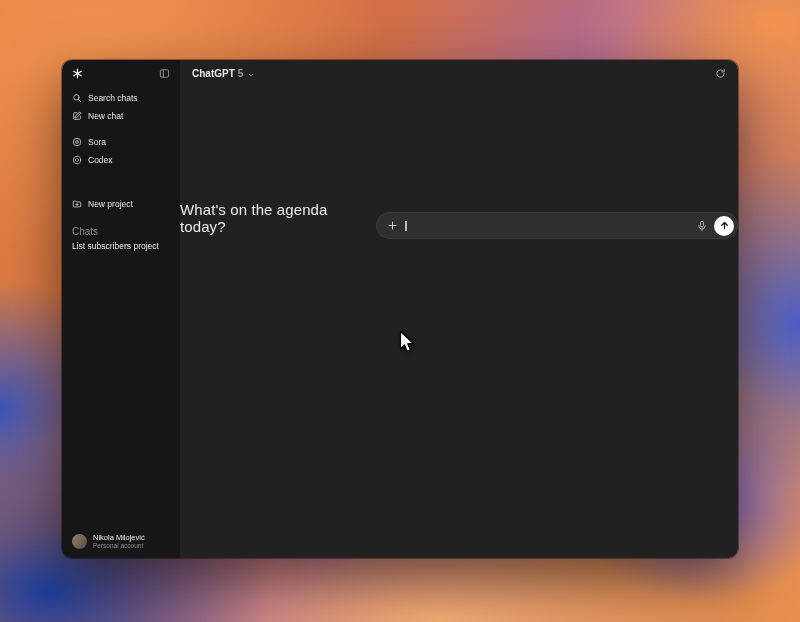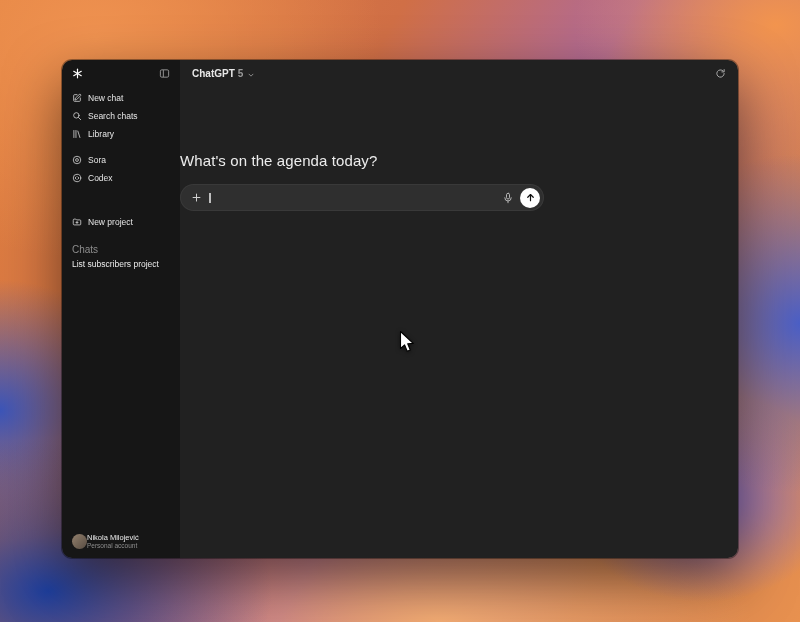--- a/index.html
+++ b/index.html
@@ -28,32 +28,32 @@
   .icon{display:inline-flex;align-items:center;justify-content:center;flex-shrink:0}
   .icon svg{display:block}
   .sb-nav{margin-top:6px}
   .sb-apps{margin-top:8px}
   .sb-item{display:flex;align-items:center;gap:6px;height:18px;padding:0 10px;
     font-size:8.5px;color:#e6e6e6;cursor:pointer;white-space:nowrap}
   .sb-item .icon{color:#cfcfcf}
   .sb-project{margin-top:26px}
   .chats-header{margin-top:12px;padding:0 10px;font-size:10px;color:#8e8e8e;height:12px;display:flex;align-items:center}
   .chat-item{font-size:8.5px;color:#ececec}
-  .sb-footer{margin-top:auto;display:flex;align-items:center;padding:8px 10px;cursor:pointer}
+  .sb-footer{margin-top:auto;display:flex;align-items:center;gap:6px;padding:8px 10px;cursor:pointer}
   .avatar{width:15px;height:15px;border-radius:50%;background:linear-gradient(135deg,#93806d,#574c42);flex-shrink:0}
   .acc-name{font-size:7.5px;color:#ececec;display:block;line-height:9px}
   .acc-plan{font-size:6.5px;color:#8e8e8e;display:block;line-height:8px}
   
   main{flex:1;background:#212121;display:flex;flex-direction:column;position:relative}
   .topbar{display:flex;align-items:center;height:26px;padding:0 12px}
   .model{display:flex;align-items:flex-end;gap:3px;font-size:10px;font-weight:700;color:#e8e8e8;cursor:pointer}
   .model .ver{color:#9a9a9a}
   .model .chev{color:#9a9a9a;margin-left:1px}
   .refresh{margin-left:auto;color:#aeaeae;cursor:pointer}
-  .center{display:flex;flex-direction:column;margin-top:66px}
+  .center{display:flex;flex-direction:row;align-items:center;margin-top:111px}
   .greeting{font-size:15px;font-weight:500;color:#ececec;letter-spacing:.1px}
   .composer{margin-top:15px;width:364px;height:27px;background:#2f2f2f;border-radius:14px;
     display:flex;align-items:center;padding:0 4px 0 11px;
     box-shadow:inset 0 0 0 1px rgba(255,255,255,.05);cursor:text}
   .plus{color:#cfcfcf;cursor:pointer}
   .caret{width:1.5px;height:10px;background:#bfbfbf;margin-left:7px}
   .spacer{flex:1}
   .mic{color:#b4b4b4;margin-right:6px;cursor:pointer}
   .send{width:20px;height:20px;border-radius:50%;background:#fff;border:none;
     display:flex;align-items:center;justify-content:center;cursor:pointer;padding:0}
@@ -77,45 +77,35 @@
         <svg width="11" height="11" viewBox="0 0 24 24" fill="none" stroke="#9b9b9b" stroke-width="2">
           <rect x="3" y="4" width="18" height="16" rx="3"></rect>
             <line x1="9.5" y1="4.5" x2="9.5" y2="19.5"></line>
         </svg>
       </span>
     </div>
 
     <nav class="sb-nav">
       <div class="sb-item">
         <span class="icon">
+          <svg width="10" height="10" viewBox="0 0 24 24" fill="none" stroke="currentColor" stroke-width="2" stroke-linecap="round">
+            <circle cx="10.5" cy="10.5" r="6.5"></circle>
+              <line x1="15.6" y1="15.6" x2="21" y2="21"></line>
+          </svg>
+        </span>
+        <span>Search chats</span>
+      </div>
+      <div class="sb-item">
+        <span class="icon">
           <svg width="10" height="10" viewBox="0 0 24 24" fill="none" stroke="currentColor" stroke-width="2" stroke-linecap="round" stroke-linejoin="round">
             <path d="M12 4H6a2 2 0 0 0-2 2v12a2 2 0 0 0 2 2h12a2 2 0 0 0 2-2v-6"></path>
               <path d="M17.5 3.5a2.1 2.1 0 0 1 3 3L11 16l-4 1 1-4z"></path>
           </svg>
         </span>
         <span>New chat</span>
-      </div>
-      <div class="sb-item">
-        <span class="icon">
-          <svg width="10" height="10" viewBox="0 0 24 24" fill="none" stroke="currentColor" stroke-width="2" stroke-linecap="round">
-            <circle cx="10.5" cy="10.5" r="6.5"></circle>
-              <line x1="15.6" y1="15.6" x2="21" y2="21"></line>
-          </svg>
-        </span>
-        <span>Search chats</span>
-      </div>
-      <div class="sb-item">
-        <span class="icon">
-          <svg width="10" height="10" viewBox="0 0 24 24" fill="none" stroke="currentColor" stroke-width="2" stroke-linecap="round">
-            <path d="M4.5 3.5v17"></path>
-              <path d="M9.5 3.5v17"></path>
-              <path d="M14 5l5 15.5"></path>
-          </svg>
-        </span>
-        <span>Library</span>
       </div>
     </nav>
 
     <nav class="sb-apps">
       <div class="sb-item">
         <span class="icon">
           <svg width="10" height="10" viewBox="0 0 24 24" fill="none" stroke="currentColor" stroke-width="2">
             <circle cx="12" cy="12" r="9"></circle>
               <circle cx="12" cy="12" r="3.4"></circle>
           </svg>

